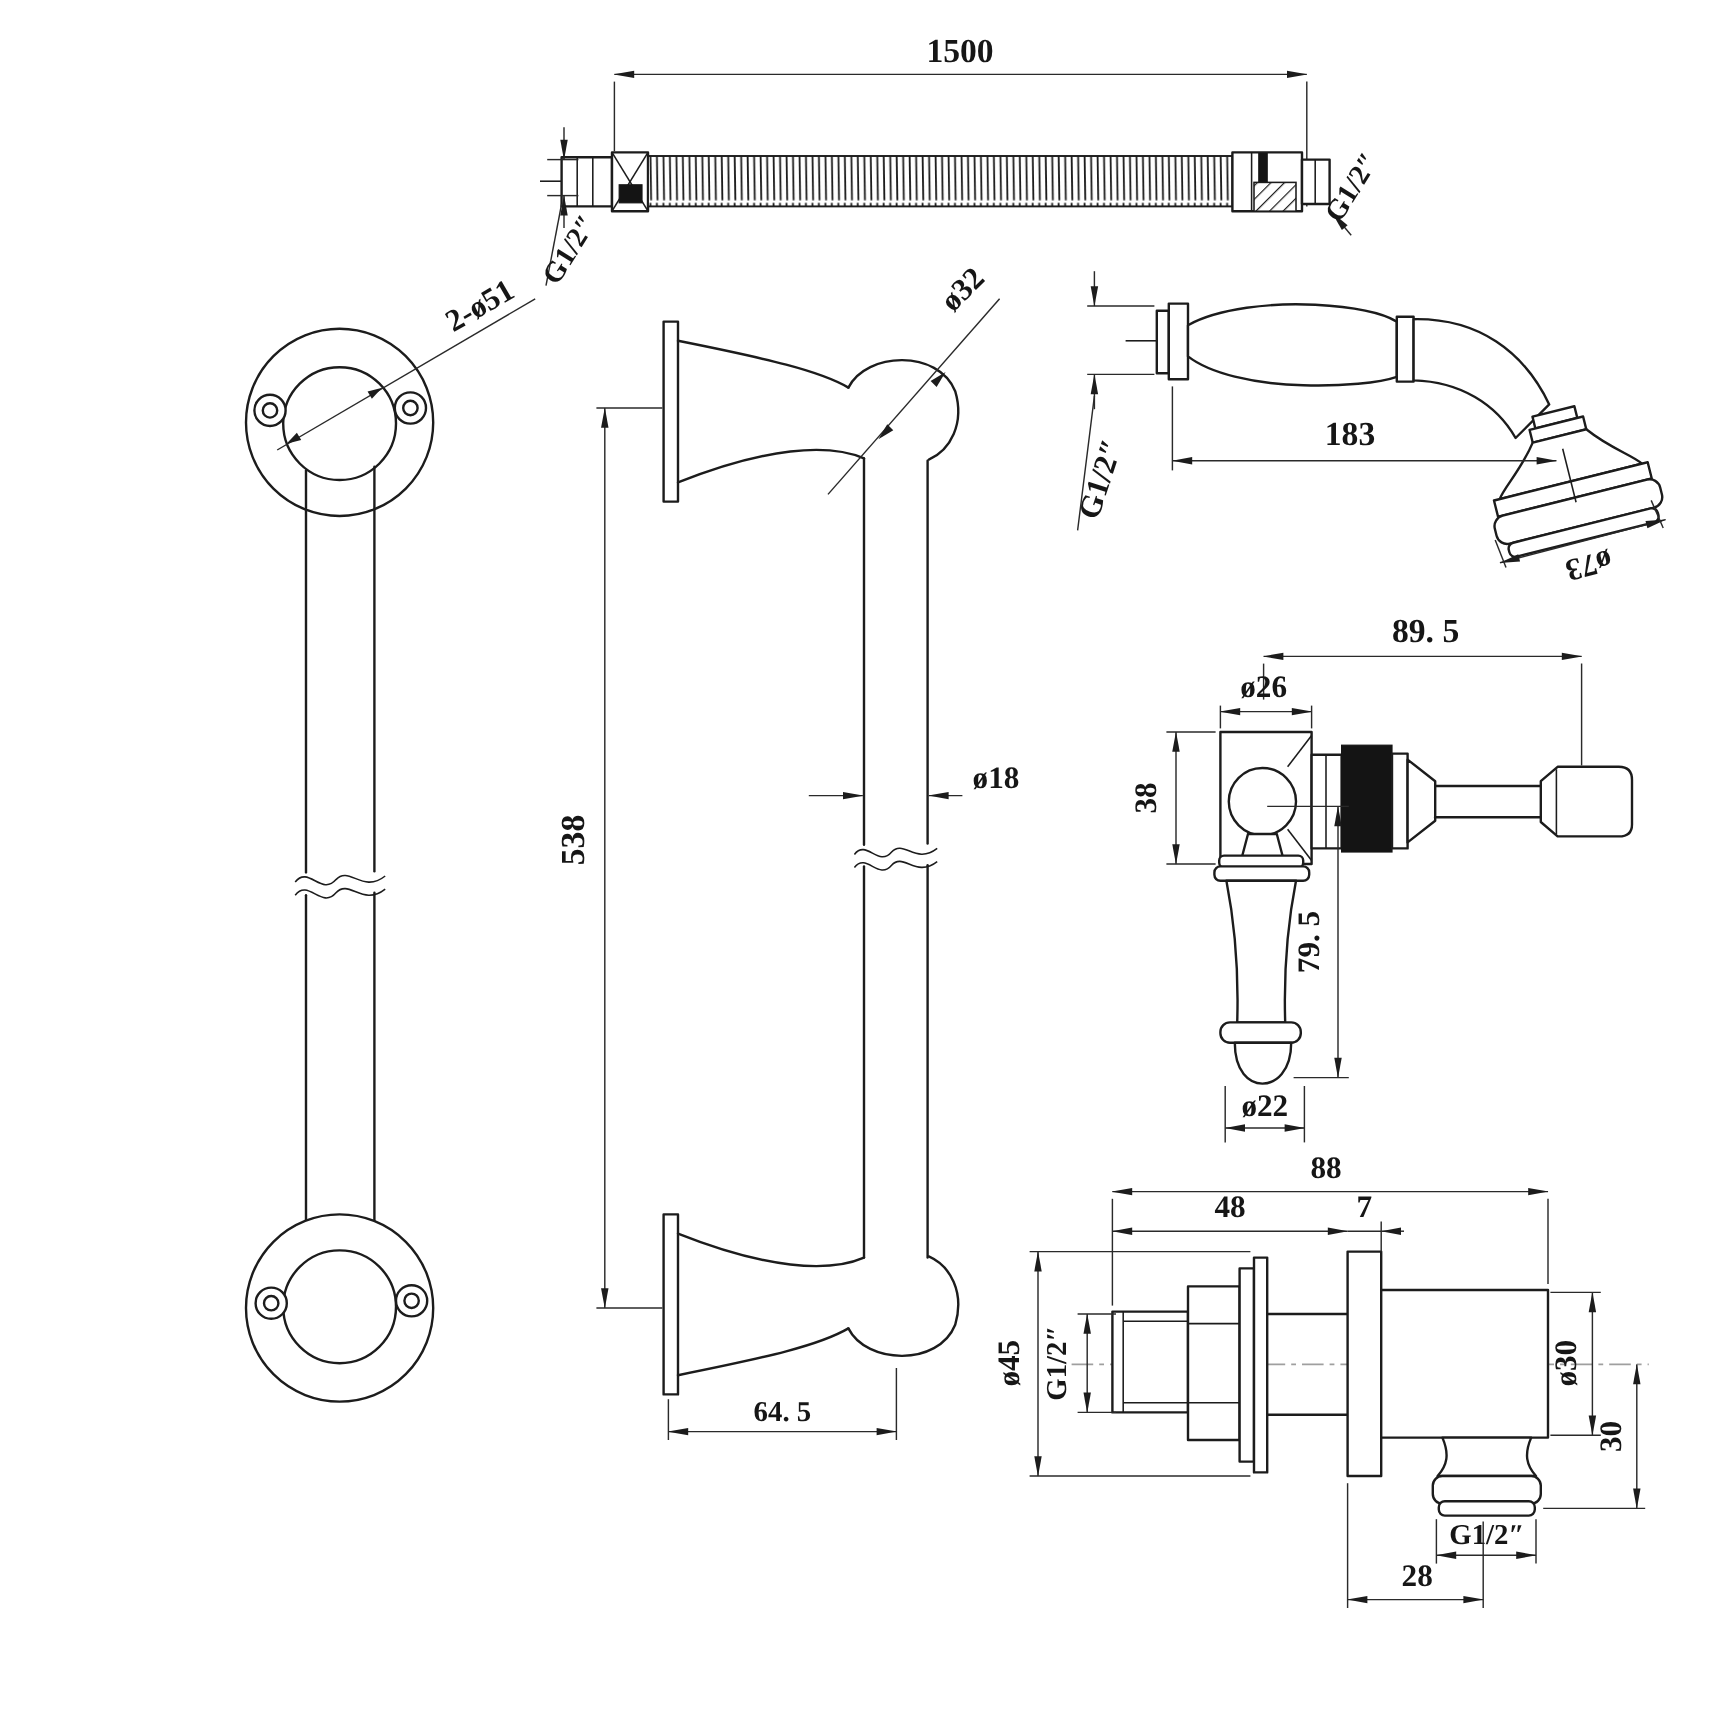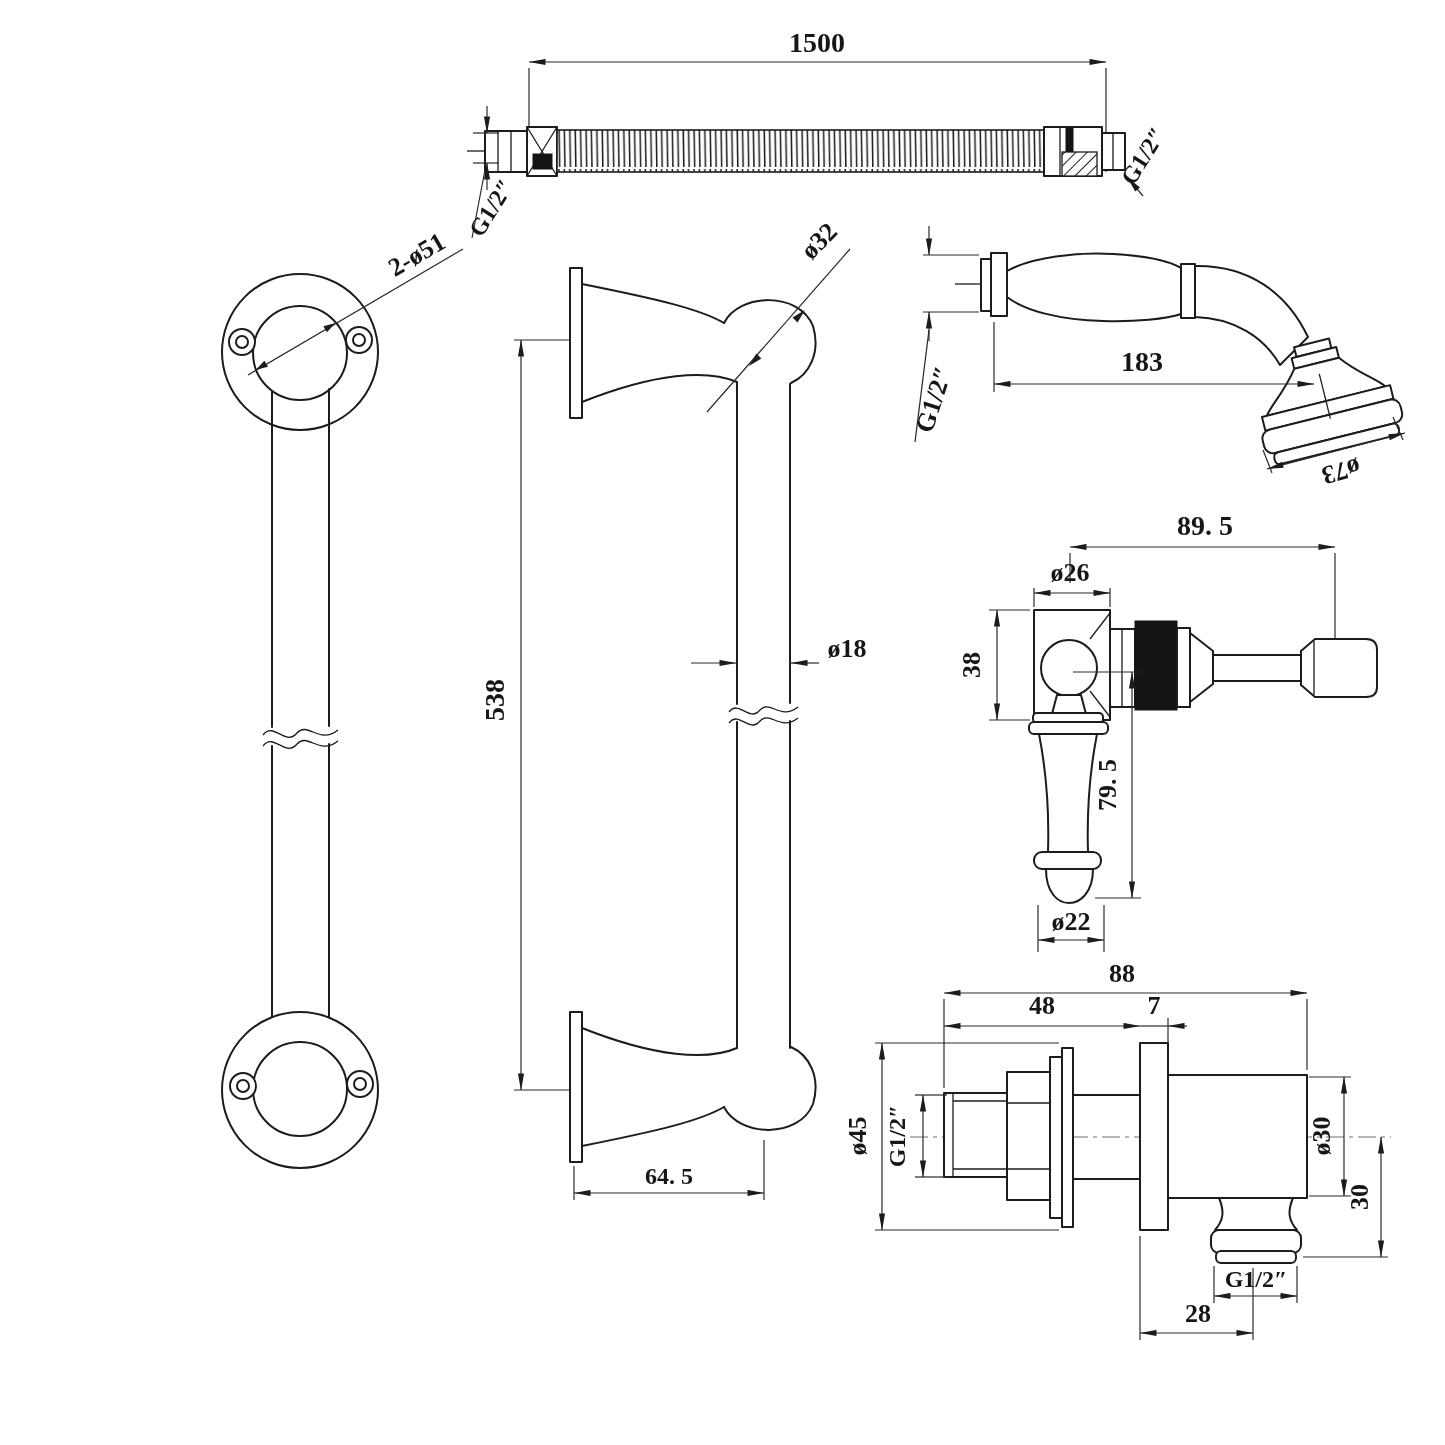--- a/index.html
+++ b/index.html
@@ -1,16 +1,16 @@
 <!DOCTYPE html>
 <html><head>
 <meta charset="utf-8">
 <style>
   html,body{margin:0;padding:0;background:#ffffff;}
-  .stage{width:1422px;height:1445px;position:relative;background:#fff;overflow:hidden;margin-left:17px;}
+  .stage{width:1422px;height:1445px;position:relative;background:#fff;overflow:hidden;}
   svg{display:block;}
   
   .ln{fill:none;stroke:#1c1c1c;stroke-width:2;stroke-linejoin:round;stroke-linecap:round;}
   .lnf{fill:#ffffff;stroke:#1c1c1c;stroke-width:2;stroke-linejoin:round;}
   .tn{fill:none;stroke:#1c1c1c;stroke-width:1.3;stroke-linejoin:round;}
   .blk{fill:#141414;stroke:#141414;}
   
   .dm{fill:none;stroke:#2a2a2a;stroke-width:1.2;}
   .cl{fill:none;stroke:#9f9f9f;stroke-width:1.4;stroke-dasharray:18 5 4 5;}
   .dimtxt{font-family:"Liberation Serif","DejaVu Serif",serif;font-size:26px;font-weight:600;fill:#161616;}

